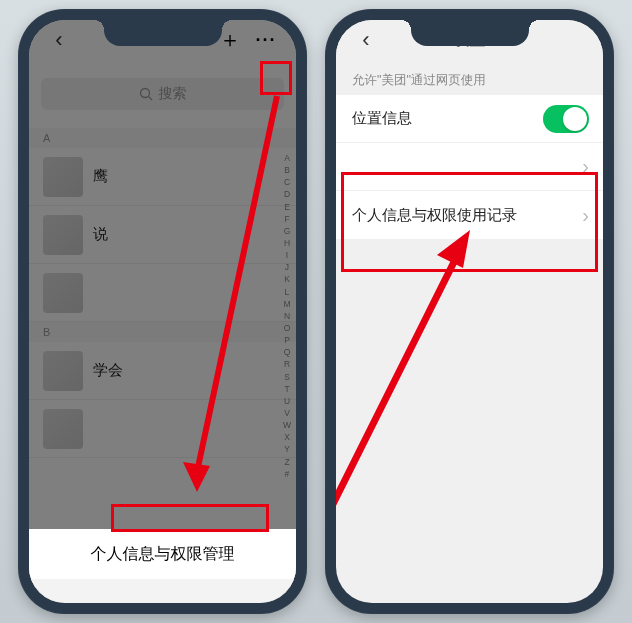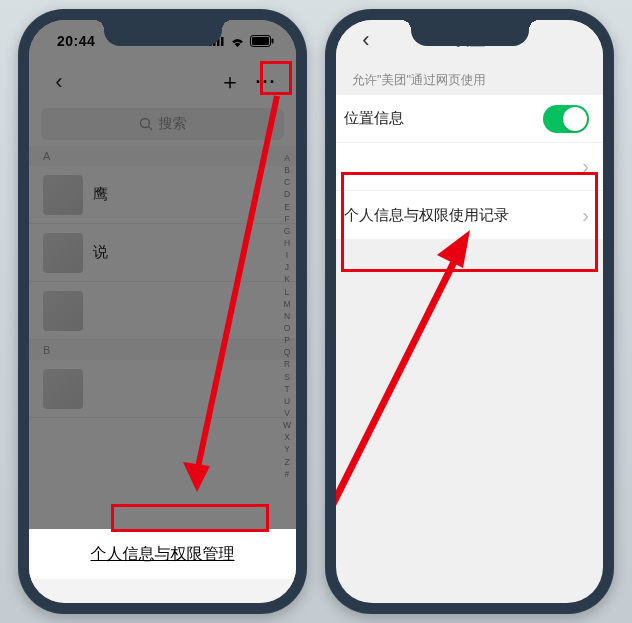--- a/index.html
+++ b/index.html
@@ -16,74 +16,55 @@
     .status-bar .time { letter-spacing: 0.5px; }
     .status-icons { display: flex; align-items: center; gap: 5px; }
     .sig-icon, .wifi-icon, .batt-icon svg { display: block; }
 
     .nav-bar { height: 40px; display: flex; align-items: center; justify-content: space-between; padding: 0 12px; }
     .nav-title { font-size: 16px; font-weight: 500; flex: 1; text-align: center; margin: 0 8px; }
     .nav-btn { width: 36px; height: 36px; display: flex; align-items: center; justify-content: center; position: relative; }
     .back-chev { font-size: 22px; color: #333; }
     .nav-right { display: flex; gap: 0; }
 
-    .search-bar { margin: 6px 12px; height: 32px; background: #eee; border-radius: 6px; display: flex; align-items: center; justify-content: center; color: #999; font-size: 14px; gap: 6px; }
+    .search-bar { margin: 18px 12px; height: 32px; background: #eee; border-radius: 6px; display: flex; align-items: center; justify-content: center; color: #999; font-size: 14px; gap: 6px; }
 
     .section-hdr { font-size: 11px; color: #999; padding: 4px 14px; background: #f7f7f7; }
     .list-row { display: flex; align-items: center; height: 58px; padding: 0 14px; background: #fff; position: relative; border-bottom: 0.5px solid #eee; }
     .avatar { width: 40px; height: 40px; border-radius: 4px; background: linear-gradient(135deg,#ddd,#ccc); margin-right: 10px; flex-shrink: 0; }
     .row-label { font-size: 15px; color: #222; flex: 1; }
     .index-bar { position: absolute; right: 3px; top: 130px; bottom: 120px; display: flex; flex-direction: column; justify-content: space-between; font-size: 8.5px; color: #888; text-align: center; padding: 4px 2px; }
     .index-bar span { line-height: 1.1; }
 
     
     .dim { position: absolute; inset: 0; background: rgba(0,0,0,0.5); z-index: 5; }
-    .sheet { position: absolute; left: 0; right: 0; bottom: 0; background: #f3f3f3; border-radius: 14px 14px 0 0; z-index: 6; padding-bottom: 16px; text-decoration: underline; }
+    .sheet { position: absolute; left: 0; right: 0; bottom: 0; background: #f3f3f3; border-radius: 14px 14px 0 0; z-index: 6; padding-bottom: 16px; }
     .sheet-btn { height: 50px; display: flex; align-items: center; justify-content: center; font-size: 16px; background: #fff; }
     .sheet-gap { height: 8px; background: #f3f3f3; }
 
     
     .p2 .screen { background: #f0f0f0; }
     .section-label { font-size: 12.5px; color: #888; padding: 12px 16px 6px; }
-    .setting-row { height: 48px; background: #fff; display: flex; align-items: center; padding: 0 8px; font-size: 15px; color: #222; position: relative; border-bottom: 0.5px solid #eee; }
+    .setting-row { height: 48px; background: #fff; display: flex; align-items: center; padding: 0 16px; font-size: 15px; color: #222; position: relative; border-bottom: 0.5px solid #eee; }
     .setting-chev { position: absolute; right: 14px; color: #bbb; font-size: 20px; }
     .switch { position: absolute; right: 14px; width: 46px; height: 28px; background: #07c160; border-radius: 14px; }
     .switch:after { content: ""; position: absolute; right: 2px; top: 2px; width: 24px; height: 24px; background: #fff; border-radius: 50%; box-shadow: 0 1px 3px rgba(0,0,0,0.2); }
 
     .hl-box { position: absolute; border: 3px solid #e60012; z-index: 30; pointer-events: none; }
 
     
     svg.arrow { position: absolute; z-index: 40; pointer-events:none; overflow: visible; }
   </style>
 </head>
 <body>
 
 <div class="phone p1">
   <div class="screen">
     <div class="notch"></div>
 
-    <div class="status-bar">
-      <span class="time">20:44</span>
-      <span class="status-icons">
-        <svg class="sig-icon" width="16" height="10" viewBox="0 0 16 10">
-            <rect x="0" y="7" width="2.5" height="3" fill="#000"></rect>
-            <rect x="4" y="5" width="2.5" height="5" fill="#000"></rect>
-            <rect x="8" y="3" width="2.5" height="7" fill="#000"></rect>
-            <rect x="12" y="1" width="2.5" height="9" fill="#000"></rect>
-          </svg>
-        <svg class="wifi-icon" width="15" height="11" viewBox="0 0 15 11">
-            <path d="M7.5 11 L4.5 8 Q7.5 5.5 10.5 8 Z M2 5.5 Q7.5 0.5 13 5.5 L11 7.3 Q7.5 4 4 7.3 Z" fill="#000"></path>
-          </svg>
-        <svg class="batt-icon" width="24" height="12" viewBox="0 0 24 12">
-            <rect x="0.5" y="0.5" width="20" height="11" rx="2.5" stroke="#000" fill="none"></rect>
-            <rect x="2" y="2" width="17" height="8" rx="1" fill="#000"></rect>
-            <rect x="21.5" y="3.5" width="2" height="5" rx="1" fill="#000"></rect>
-          </svg>
-      </span>
-    </div>
 
     <div class="nav-bar">
       <div class="nav-btn">
           <span class="back-chev">‹</span>
         </div>
       <div class="nav-right">
         <div class="nav-btn">
             <span style="font-size:22px;font-weight:300">＋</span>
           </div>
         <div class="nav-btn" id="threedots">
@@ -107,20 +88,24 @@
           <span class="row-label">鹰</span>
         </div>
       <div class="list-row">
           <div class="avatar"></div>
           <span class="row-label">说</span>
         </div>
       <div class="list-row">
           <div class="avatar"></div>
         </div>
       <div class="section-hdr">B</div>
+      <div class="list-row">
+          <div class="avatar"></div>
+          <span class="row-label">学会</span>
+        </div>
       <div class="list-row">
           <div class="avatar"></div>
         </div>
     </div>
 
     <div class="index-bar" id="index-bar">
         <span>A</span>
         <span>B</span>
         <span>C</span>
         <span>D</span>

